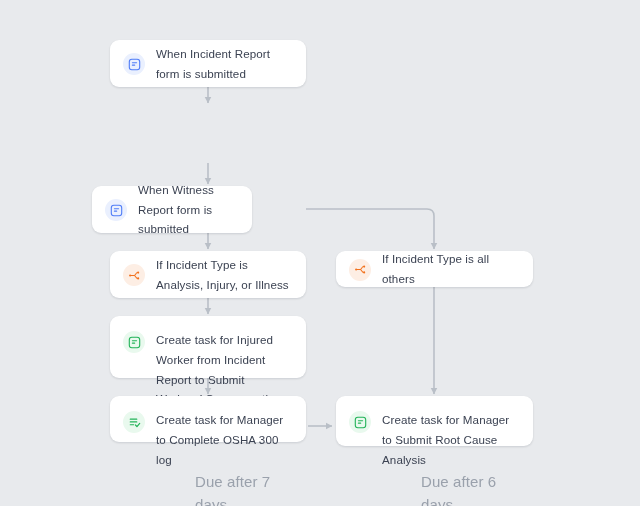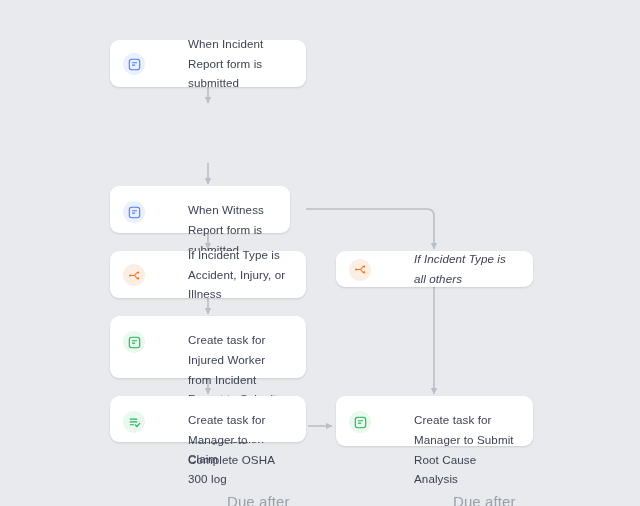--- a/index.html
+++ b/index.html
@@ -29,21 +29,20 @@
 
   
   .node {
     position: absolute;
     background: #ffffff;
     border-radius: 9px;
     box-shadow: 0 1px 2px rgba(16,24,40,.07), 0 1px 3px rgba(16,24,40,.06);
     display: flex;
     align-items: flex-start;
     padding: 14px 14px 14px 13px;
-    gap: 32px;
   }
   .node .ic {
     flex: 0 0 auto;
     width: 22px; height: 22px;
     margin-right: 11px;
     margin-top: 1px;
     border-radius: 50%;
     display: flex;
     align-items: center;
     justify-content: center;
@@ -65,25 +64,25 @@
     line-height: 1.5;
     color: #9aa1ac;
     margin-top: 2px;
     letter-spacing: .1px;
     margin-left: 39px;
   }
 
   
   #n1 { left: 110px; top: 40px;  width: 196px; height: 47px; align-items: center;}
   #n2 { left: 110px; top: 105px; width: 196px; height: 58px; }
-  #n3 { left: 110px; top: 186px; width: 180px; height: 47px; }
+  #n3 { left: 92px; top: 186px; width: 160px; height: 47px; align-items: center;}
   #n4 { left: 110px; top: 251px; width: 196px; height: 47px; align-items: center;}
   #n5 { left: 110px; top: 316px; width: 196px; height: 62px; }
   #n6 { left: 110px; top: 396px; width: 196px; height: 46px; }
-  #n7 { left: 336px; top: 251px; width: 197px; height: 36px; align-items: center; font-style: italic;}
+  #n7 { left: 336px; top: 251px; width: 197px; height: 36px; align-items: center;}
   #n8 { left: 336px; top: 396px; width: 197px; height: 50px; }
 </style>
 </head>
 <body>
 
 <div id="canvas">
 
   <svg id="wires" viewBox="0 0 640 506" width="640" height="506">
     <defs>
       <marker id="ah" viewBox="0 0 10 10" refX="7.4" refY="5" markerWidth="5.4" markerHeight="5.4" orient="auto-start-reverse">
@@ -143,21 +142,21 @@
           <path d="M3.3 8 H7.4"></path>
           <path d="M7.4 8 C 9.6 8 9.6 4.4 11.6 4.4"></path>
           <path d="M7.4 8 C 9.6 8 9.6 11.6 11.6 11.6"></path>
         </g>
         <circle cx="2.6" cy="8" r="1.3" fill="#f2711c"></circle>
         <circle cx="12.5" cy="4.4" r="1.3" fill="#f2711c"></circle>
         <circle cx="12.5" cy="11.6" r="1.3" fill="#f2711c"></circle>
       </svg>
     </span>
     <span class="body">
-      <span class="title">If Incident Type is Accident, Injury, or Illness</span>
+      <span class="title">If Incident Type is Analysis, Injury, or Illness</span>
     </span>
   </div>
 
   <div class="node" id="n5">
     <span class="ic green">
       <svg width="13" height="13" viewBox="0 0 16 16">
         <rect x="1.6" y="1.6" width="12.8" height="12.8" rx="3.1" fill="none" stroke="#22b358" stroke-width="1.35"></rect>
         <rect x="4.7" y="5.1" width="6.6" height="1.3" rx=".6" fill="#22b358"></rect>
         <rect x="4.7" y="8.1" width="4.2" height="1.3" rx=".6" fill="#22b358"></rect>
       </svg>

